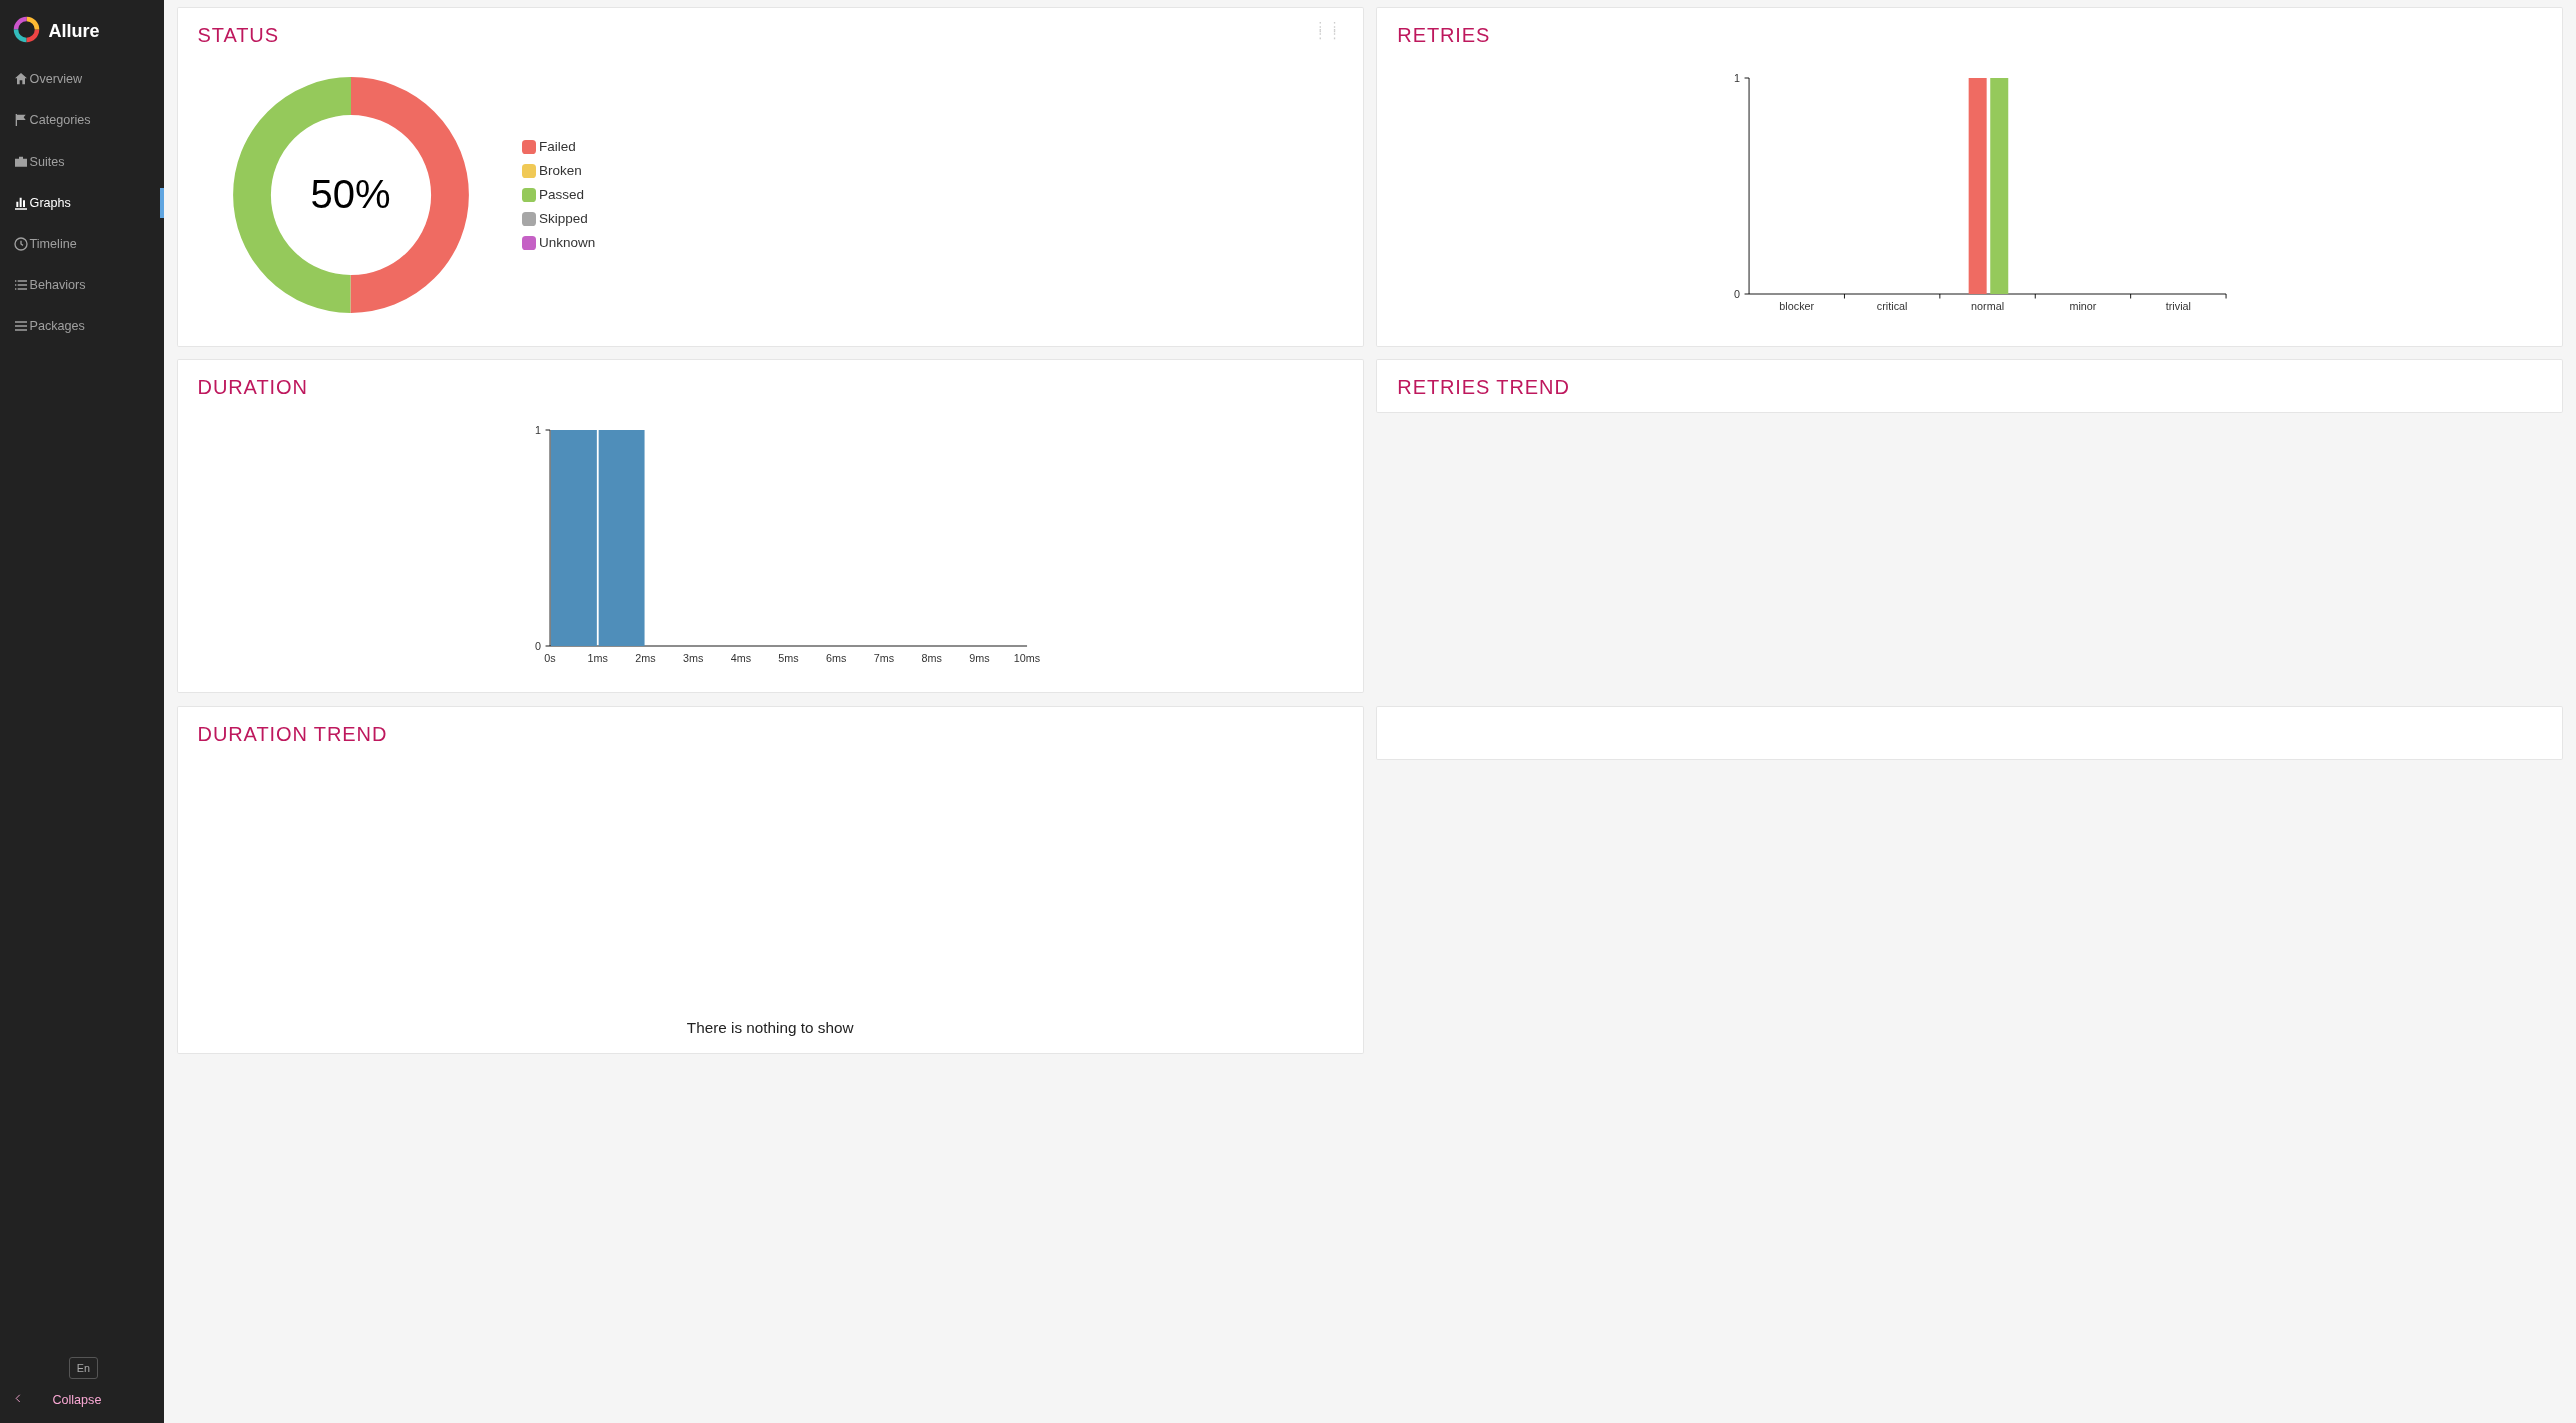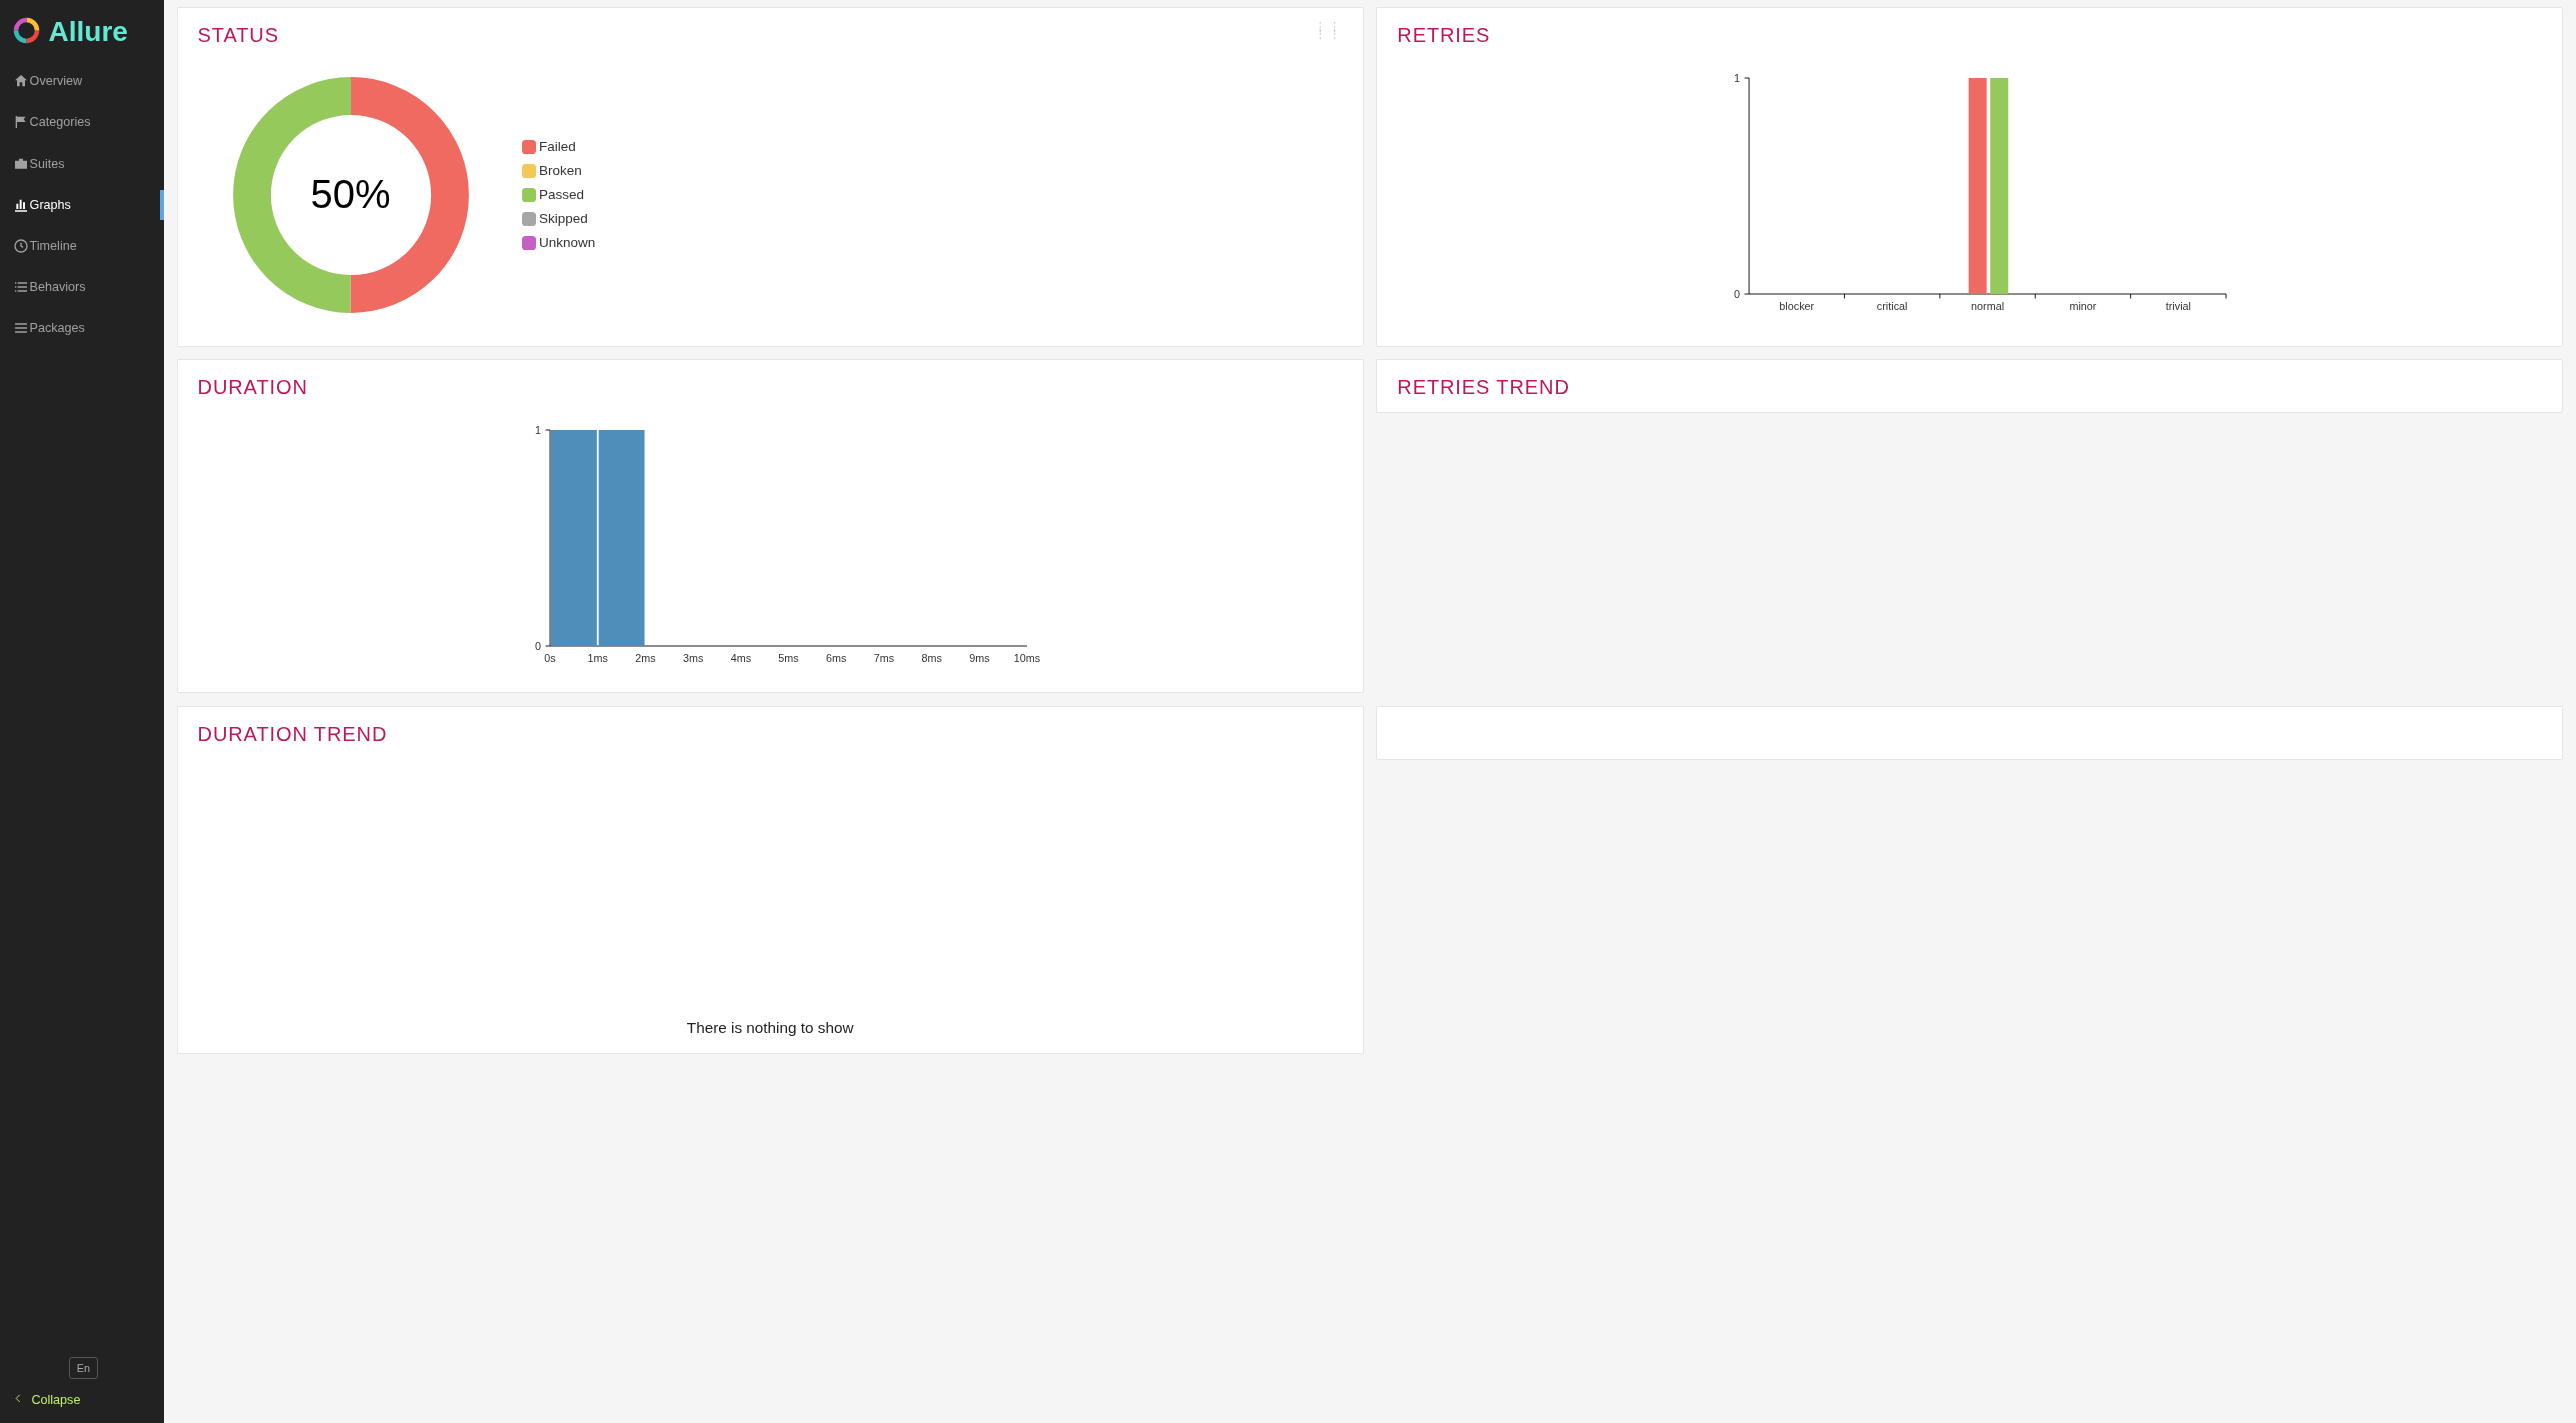--- a/index.html
+++ b/index.html
@@ -1,27 +1,27 @@
 <!DOCTYPE html>
 <html style="font-size:14.4px"><head>
 <meta charset="utf-8">
 <style>
 *{box-sizing:border-box;margin:0;padding:0}
 body{font-family:-apple-system,BlinkMacSystemFont,"Segoe UI",Helvetica,Arial,sans-serif;background:#f5f5f5;display:flex;height:100vh;overflow:hidden}
 .sidebar{width:164px;background:#222;color:#999;display:flex;flex-direction:column;flex-shrink:0}
 .logo-wrap{display:flex;align-items:center;padding:16px 12.6px 12.6px 12.6px;gap:9px}
-.logo-text{color:#5eead4;font-size:28px;font-weight:700}
+.logo-text{color:#ffffff;font-size:18px;font-weight:700}
 .nav{flex:1}
 .nav-item{display:flex;align-items:center;gap:1px;padding:12.6px 12.6px;cursor:pointer;color:#a0a0a0;font-size:12.6px;position:relative}
 .nav-item.active{color:#fff}
 .nav-item.active::after{content:"";position:absolute;right:0;top:5.4px;bottom:5.4px;width:3.6px;background:#60a5e0}
 .nav-icon{width:16px;height:16px;flex-shrink:0;fill:currentColor}
 .sidebar-foot{padding:9px 12.6px 16px 12.6px}
 .lang-btn{border:0.9px solid #555;border-radius:3px;padding:3.6px 7.2px;font-size:10.8px;color:#aaa;display:inline-block;margin-left:56px;margin-bottom:14.4px}
-.collapse-row{display:flex;align-items:flex-start;gap:8px;color:#bef264;font-size:12.6px;cursor:pointer}
+.collapse-row{display:flex;align-items:flex-start;gap:29px;color:#f9a8d4;font-size:12.6px;cursor:pointer}
 .main{flex:1;overflow:auto;padding:7.2px 12.6px}
 .grid{display:grid;grid-template-columns:1fr 1fr;gap:12.6px}
 .card{background:#fff;border:0.9px solid #e5e5e5;border-radius:1.8px;padding:16px 20px}
 .card h2{font-size:20px;font-weight:400;letter-spacing:0.9px;color:#be185d;margin-bottom:12.6px}
 .drag-dots{float:right;color:#ccc;font-size:12.6px;letter-spacing:1.8px;line-height:7.2px}
 .status-body{display:flex;align-items:center;gap:45px;padding:9px 27px}
 .donut-wrap{position:relative;width:252px;height:252px}
 .donut-center{position:absolute;inset:0;display:flex;align-items:center;justify-content:center;font-size:40px;font-weight:400}
 .legend{display:flex;flex-direction:column;gap:9px}
 .legend-row{display:flex;align-items:center;gap:3px;font-size:13.5px;color:#333}

